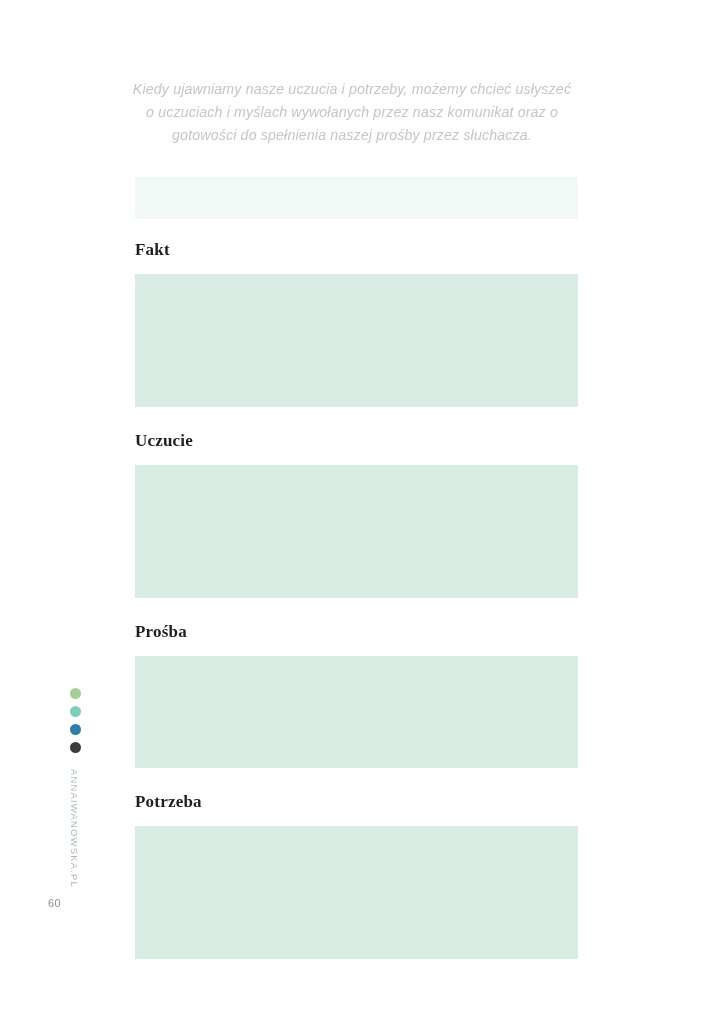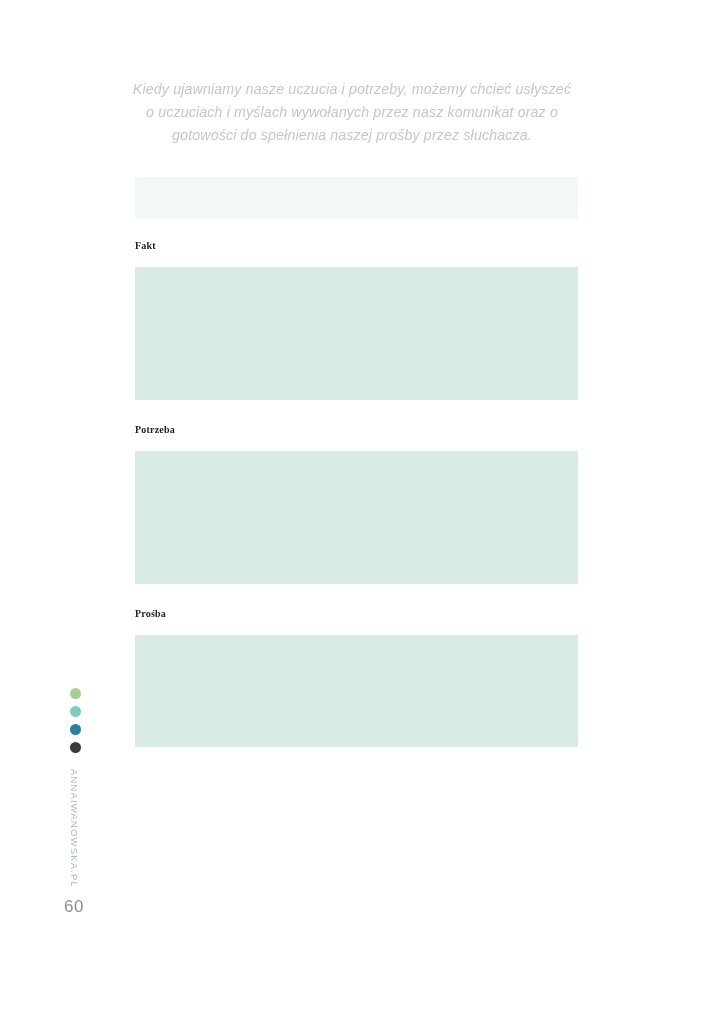--- a/index.html
+++ b/index.html
@@ -51,21 +51,21 @@
     background: #f2f8f5;
   }
 
   .field-group {
     width: 443px;
   }
 
   .field-label {
     font-family: "Liberation Serif", serif;
     font-weight: bold;
-    font-size: 10px;
+    font-size: 17px;
     color: #1f1f1f;
     letter-spacing: 0.2px;
     line-height: 1;
   }
 
   .field-box {
     width: 443px;
     background: #d8ece3;
   }
 
@@ -126,52 +126,56 @@
     top: 0;
     white-space: nowrap;
     font-family: "Liberation Sans", sans-serif;
     font-size: 9.5px;
     letter-spacing: 1.15px;
     color: #a9bdb4;
   }
 
   .page-number {
     position: absolute;
-    left: 64px;
+    left: 48px;
     top: 897px;
     font-family: "Liberation Sans", sans-serif;
-    font-size: 17px;
+    font-size: 11px;
     color: #8f8f8f;
     letter-spacing: 0.5px;
   }
 </style>
 </head>
 <body>
 
 <div class="page">
 
   <p class="intro" style="color: rgb(198, 198, 198);">Kiedy ujawniamy nasze uczucia i potrzeby, możemy chcieć usłyszeć o uczuciach i myślach wywołanych przez nasz komunikat oraz o gotowości do spełnienia naszej prośby przez słuchacza.</p>
 
   <div class="sheet">
 
     <div class="intro-box" style="background: rgb(242, 248, 245);"></div>
 
     <div class="field-group g1">
       <div class="field-label" style="color: rgb(31, 31, 31);">Fakt</div>
       <div class="field-box" style="background: rgb(216, 236, 227);"></div>
     </div>
 
-
-    <div class="field-group g3">
-      <div class="field-label" style="color: rgb(31, 31, 31);">Potrzeba</div>
+    <div class="field-group g2">
+      <div class="field-label" style="color: rgb(31, 31, 31);">Uczucie</div>
       <div class="field-box" style="background: rgb(216, 236, 227);"></div>
     </div>
 
     <div class="field-group g4">
       <div class="field-label" style="color: rgb(31, 31, 31);">Prośba</div>
+      <div class="field-box" style="background: rgb(216, 236, 227);"></div>
+    </div>
+
+    <div class="field-group g3">
+      <div class="field-label" style="color: rgb(31, 31, 31);">Potrzeba</div>
       <div class="field-box" style="background: rgb(216, 236, 227);"></div>
     </div>
 
   </div>
 
   <div class="brand-rail">
     <div class="dots">
       <span class="dot" style="background: rgb(168, 207, 147);"></span>
       <span class="dot" style="background: rgb(126, 205, 187);"></span>
       <span class="dot" style="background: rgb(43, 127, 165);"></span>

